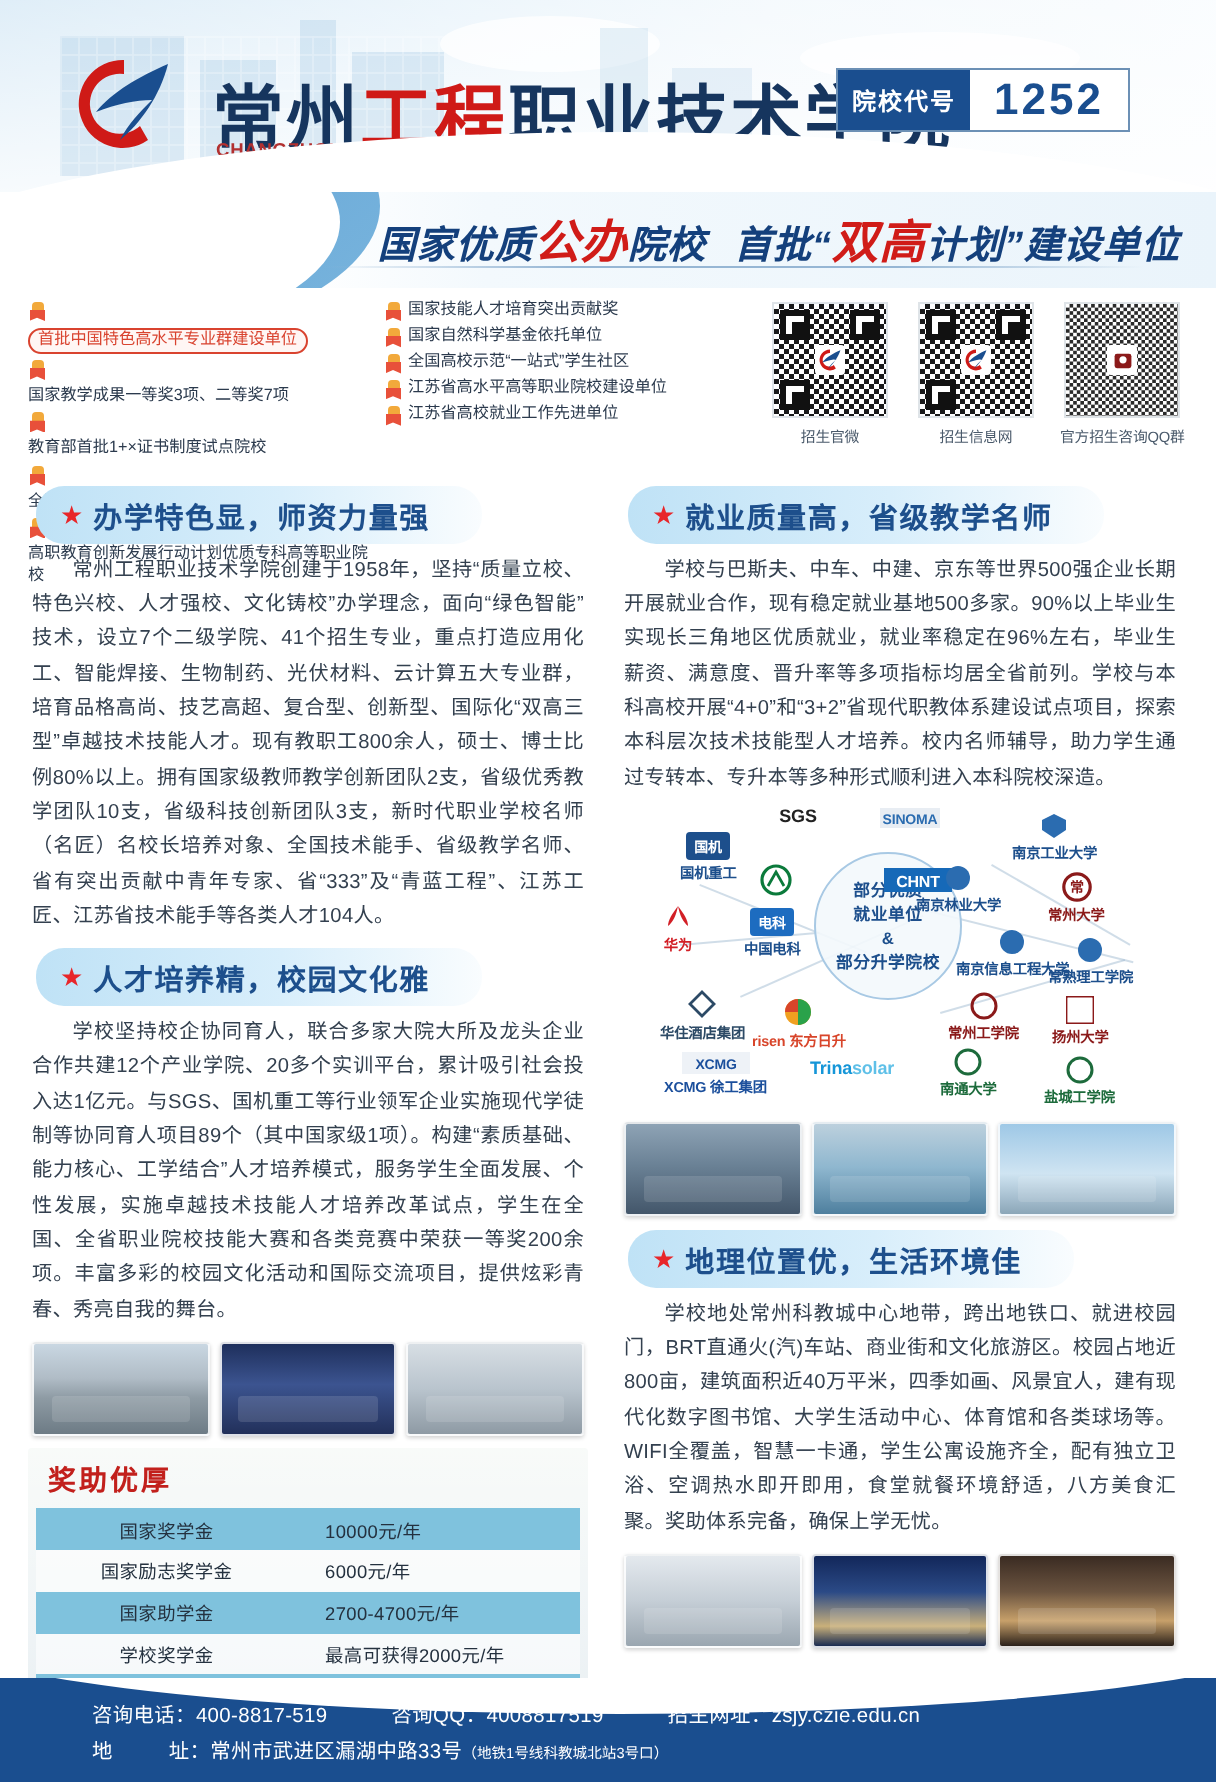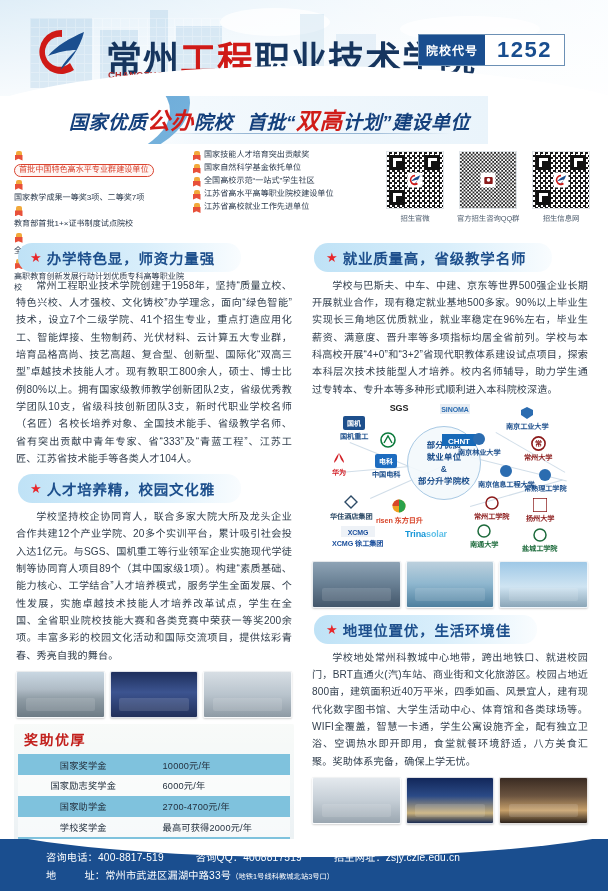--- a/index.html
+++ b/index.html
@@ -116,21 +116,21 @@
     position: absolute;
     left: -60px; bottom: -42px;
     width: 740px; height: 72px;
     background: #ffffff;
     border-radius: 50% 50% 0 0 / 100% 100% 0 0;
   }
 
   
   .tagline-band {
     position: relative;
-    width: 488px;
+    width: 608px;
     height: 48px;
     background: linear-gradient(to right, #ffffff 0%, #ffffff 24%, #f3f9fd 40%, #eaf4fb 100%);
     overflow: hidden;
   }
   .tagline-arc {
     position: absolute;
     left: -170px; top: -68px;
     width: 360px; height: 150px;
     border-radius: 50%;
     background: linear-gradient(135deg, #2f7fc4, #63a9d8);
@@ -557,43 +557,43 @@
           <div class="center-logo">
             <svg viewBox="0 0 20 20" width="13" height="13">
               <path d="M10 2 a8 8 0 1 0 4.5 14.6 l-1.6 -2.7 a5.2 5.2 0 1 1 -2.9 -9.2 z" fill="#cf1a17"></path>
               <path d="M18 2.5 C13 4.5 7 8 4 12 c4 -1.5 8 -2.5 11 -2.5 c-2.5 2.2 -5 4.5 -6.5 7.5 C12.5 13 16.5 7.5 18 2.5 Z" fill="#1a4e8f"></path>
             </svg>
           </div>
         </div>
         <div class="qr-caption">招生官微</div>
       </div>
       <div class="qr-item">
-        <div class="qr-img dense">
-          <div class="center-logo">
-            <svg viewBox="0 0 20 20" width="12" height="12">
-              <rect x="3" y="4" width="14" height="12" rx="2" fill="#8b1a1a"></rect>
-              <circle cx="10" cy="9" r="3" fill="#ffffff"></circle>
-            </svg>
-          </div>
-        </div>
-        <div class="qr-caption">官方招生咨询QQ群</div>
-      </div>
-      <div class="qr-item">
         <div class="qr-img">
           <div class="finder tl"></div>
             <div class="finder tr"></div>
             <div class="finder bl"></div>
           <div class="center-logo">
             <svg viewBox="0 0 20 20" width="13" height="13">
               <path d="M10 2 a8 8 0 1 0 4.5 14.6 l-1.6 -2.7 a5.2 5.2 0 1 1 -2.9 -9.2 z" fill="#cf1a17"></path>
               <path d="M18 2.5 C13 4.5 7 8 4 12 c4 -1.5 8 -2.5 11 -2.5 c-2.5 2.2 -5 4.5 -6.5 7.5 C12.5 13 16.5 7.5 18 2.5 Z" fill="#1a4e8f"></path>
             </svg>
           </div>
         </div>
         <div class="qr-caption">招生信息网</div>
+      </div>
+      <div class="qr-item">
+        <div class="qr-img dense">
+          <div class="center-logo">
+            <svg viewBox="0 0 20 20" width="12" height="12">
+              <rect x="3" y="4" width="14" height="12" rx="2" fill="#8b1a1a"></rect>
+              <circle cx="10" cy="9" r="3" fill="#ffffff"></circle>
+            </svg>
+          </div>
+        </div>
+        <div class="qr-caption">官方招生咨询QQ群</div>
       </div>
     </div>
   </div>
 
   <div class="body-cols">
 
     <div class="col">
 
       <div class="sec-head">
         <span class="star">★</span>

